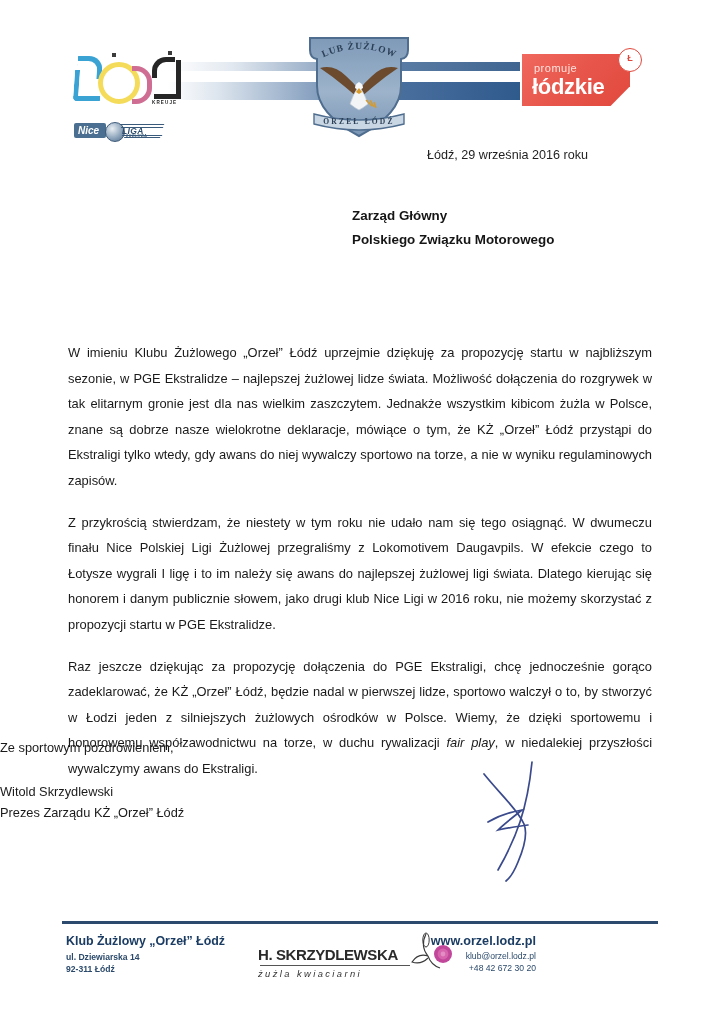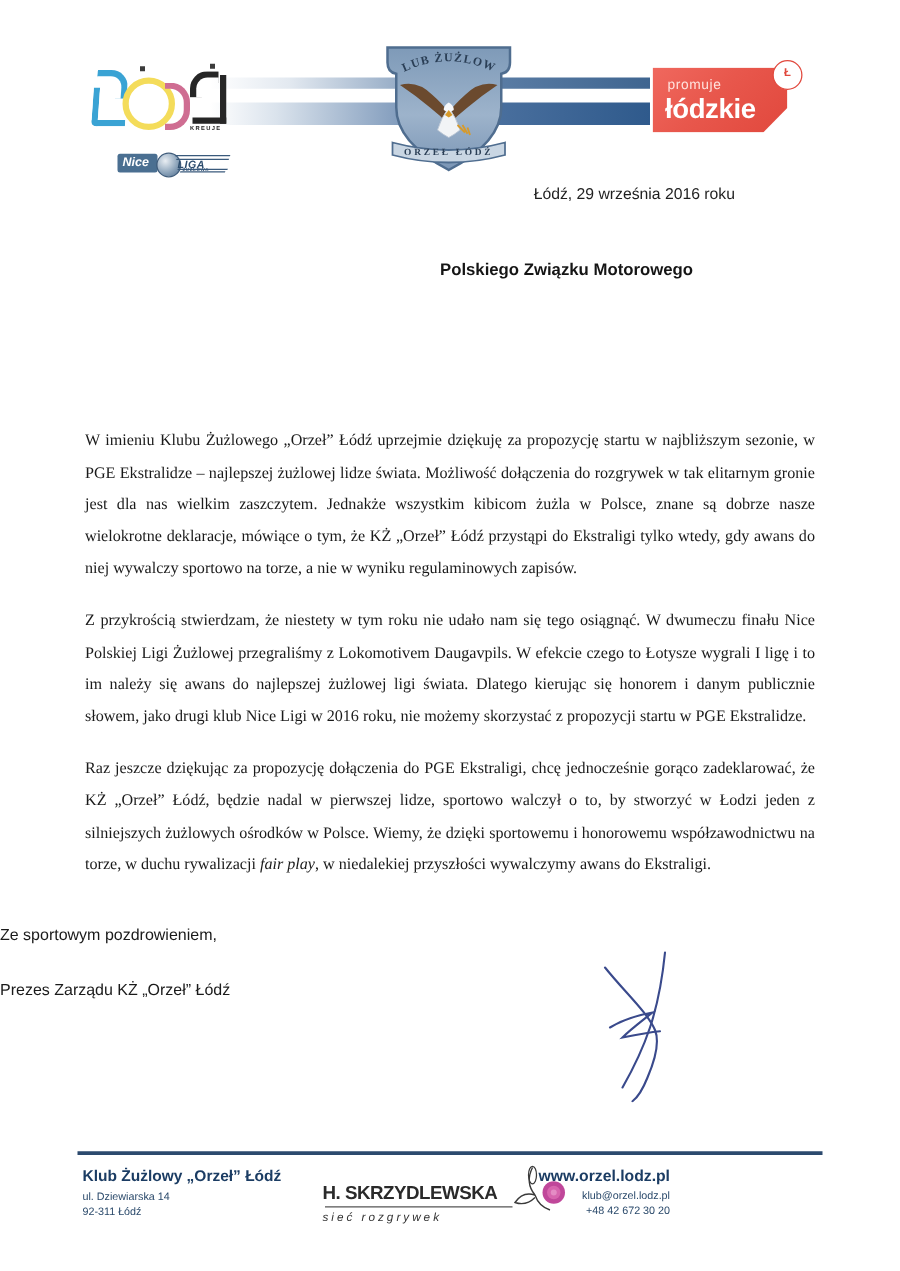--- a/index.html
+++ b/index.html
@@ -122,21 +122,21 @@
     font-size: 4.6px;
     letter-spacing: 1.1px;
     font-weight: bold;
     color: #262626;
   }
 
   
   .nice-logo {
     position: absolute;
     left: 74px; top: 122px;
-    width: 96px; height: 20px; margin-left: 20px;
+    width: 96px; height: 20px;
   }
   .nl-box {
     position: absolute;
     left: 0; top: 1px;
     width: 32px; height: 15px;
     background: #4a6f91;
     border-radius: 2px;
   }
   .nl-nice {
     position: absolute;
@@ -261,21 +261,20 @@
     position: absolute;
     left: 68px; top: 340px;
     width: 584px;
     font-size: 12.9px;
     line-height: 25.6px;
     text-align: justify;
     color: #1a1a1a;
   }
   .body-text p {
     margin: 0 0 16px 0;
-    font-family: Liberation Serif, serif;
   }
   .body-text p:last-child { margin-bottom: 0; }
   .ital { font-style: italic; }
 
   
   .sig-block {
     position: absolute;
     left: 0; top: 740px;
     width: 646px;
     text-align: left;
@@ -312,20 +311,21 @@
   .f-left .f-title {
     font-size: 12.4px;
     font-weight: bold;
     color: #1b3c63;
     margin-bottom: 3px;
   }
   .f-left .f-line {
     font-size: 8.6px;
     color: #2b4a6b;
     line-height: 12px;
+    font-weight: bold;
   }
   .f-center {
     position: absolute;
     left: 258px; top: 4px;
     width: 190px;
   }
   .fc-name {
     font-size: 15px;
     font-weight: bold;
     color: #2a2a2a;
@@ -438,31 +438,33 @@
       <div class="pr-lodzkie">łódzkie</div>
       <div class="pr-badge">
         <span>Ł</span>
       </div>
     </div>
   </div>
 
   <div class="date-line">Łódź, 29 września 2016 roku</div>
 
   <div class="addressee">
+    <div>Zarząd Główny</div>
     <div>Polskiego Związku Motorowego</div>
   </div>
 
   <div class="body-text">
     <p>W imieniu Klubu Żużlowego „Orzeł” Łódź uprzejmie dziękuję za propozycję startu w najbliższym sezonie, w PGE Ekstralidze – najlepszej żużlowej lidze świata. Możliwość dołączenia do rozgrywek w tak elitarnym gronie jest dla nas wielkim zaszczytem. Jednakże wszystkim kibicom żużla w Polsce, znane są dobrze nasze wielokrotne deklaracje, mówiące o tym, że KŻ „Orzeł” Łódź przystąpi do Ekstraligi tylko wtedy, gdy awans do niej wywalczy sportowo na torze, a nie w wyniku regulaminowych zapisów.</p>
     <p>Z przykrością stwierdzam, że niestety w tym roku nie udało nam się tego osiągnąć. W dwumeczu finału Nice Polskiej Ligi Żużlowej przegraliśmy z Lokomotivem Daugavpils. W efekcie czego to Łotysze wygrali I ligę i to im należy się awans do najlepszej żużlowej ligi świata. Dlatego kierując się honorem i danym publicznie słowem, jako drugi klub Nice Ligi w 2016 roku, nie możemy skorzystać z propozycji startu w PGE Ekstralidze.</p>
     <p><span>Raz jeszcze dziękując za propozycję dołączenia do PGE Ekstraligi, chcę jednocześnie gorąco zadeklarować, że KŻ „Orzeł” Łódź, będzie nadal w pierwszej lidze, sportowo walczył o to, by stworzyć w Łodzi jeden z silniejszych żużlowych ośrodków w Polsce. Wiemy, że dzięki sportowemu i honorowemu współzawodnictwu na torze, w duchu rywalizacji </span><span class="ital">fair play</span><span>, w niedalekiej przyszłości wywalczymy awans do Ekstraligi.</span></p>
   </div>
 
   <div class="sig-block">
     <div class="sig-greeting">Ze sportowym pozdrowieniem,</div>
+    <div class="sig-name">Witold Skrzydlewski</div>
     <div class="sig-role">Prezes Zarządu KŻ „Orzeł” Łódź</div>
   </div>
 
   <div class="sig-stroke">
     <svg width="150" height="130" viewBox="0 0 150 130">
       <g fill="none" stroke="#3a4a8c" stroke-width="1.7" stroke-linecap="round">
         <path d="M44,22 C60,42 78,58 84,72 C88,82 84,96 78,110 C74,120 70,126 66,129"></path>
         <path d="M92,10 C90,30 86,52 80,70 C74,88 66,104 58,118"></path>
         <path d="M48,70 C58,64 70,60 82,58 C72,66 64,72 58,78 C68,76 78,74 88,73"></path>
       </g>
@@ -475,21 +477,21 @@
 
     <div class="f-left">
       <div class="f-title">Klub Żużlowy „Orzeł” Łódź</div>
       <div class="f-line">ul. Dziewiarska 14</div>
       <div class="f-line">92-311 Łódź</div>
     </div>
 
     <div class="f-center">
       <div class="fc-name">H. SKRZYDLEWSKA</div>
       <div class="fc-rule"></div>
-      <div class="fc-sub">sieć rozgrywek</div>
+      <div class="fc-sub">żużla kwiaciarni</div>
       <div class="fc-rose">
         <svg width="44" height="40" viewBox="0 0 44 40">
           <path d="M16,2 C12,10 13,18 18,24" fill="none" stroke="#3a3a3a" stroke-width="1.1"></path>
           <path d="M18,24 C12,22 6,24 2,30 C8,32 14,30 18,26" fill="none" stroke="#3a3a3a" stroke-width="1.1"></path>
           <path d="M18,24 C20,30 24,34 30,36" fill="none" stroke="#3a3a3a" stroke-width="1.1"></path>
           <ellipse cx="16" cy="8" rx="3.2" ry="7" fill="none" stroke="#3a3a3a" stroke-width="1"></ellipse>
           <circle cx="33" cy="22" r="9" fill="#c0479a"></circle>
           <circle cx="33" cy="22" r="5.4" fill="#d765ae"></circle>
           <circle cx="33" cy="22" r="2.4" fill="#e48cc4"></circle>
         </svg>

